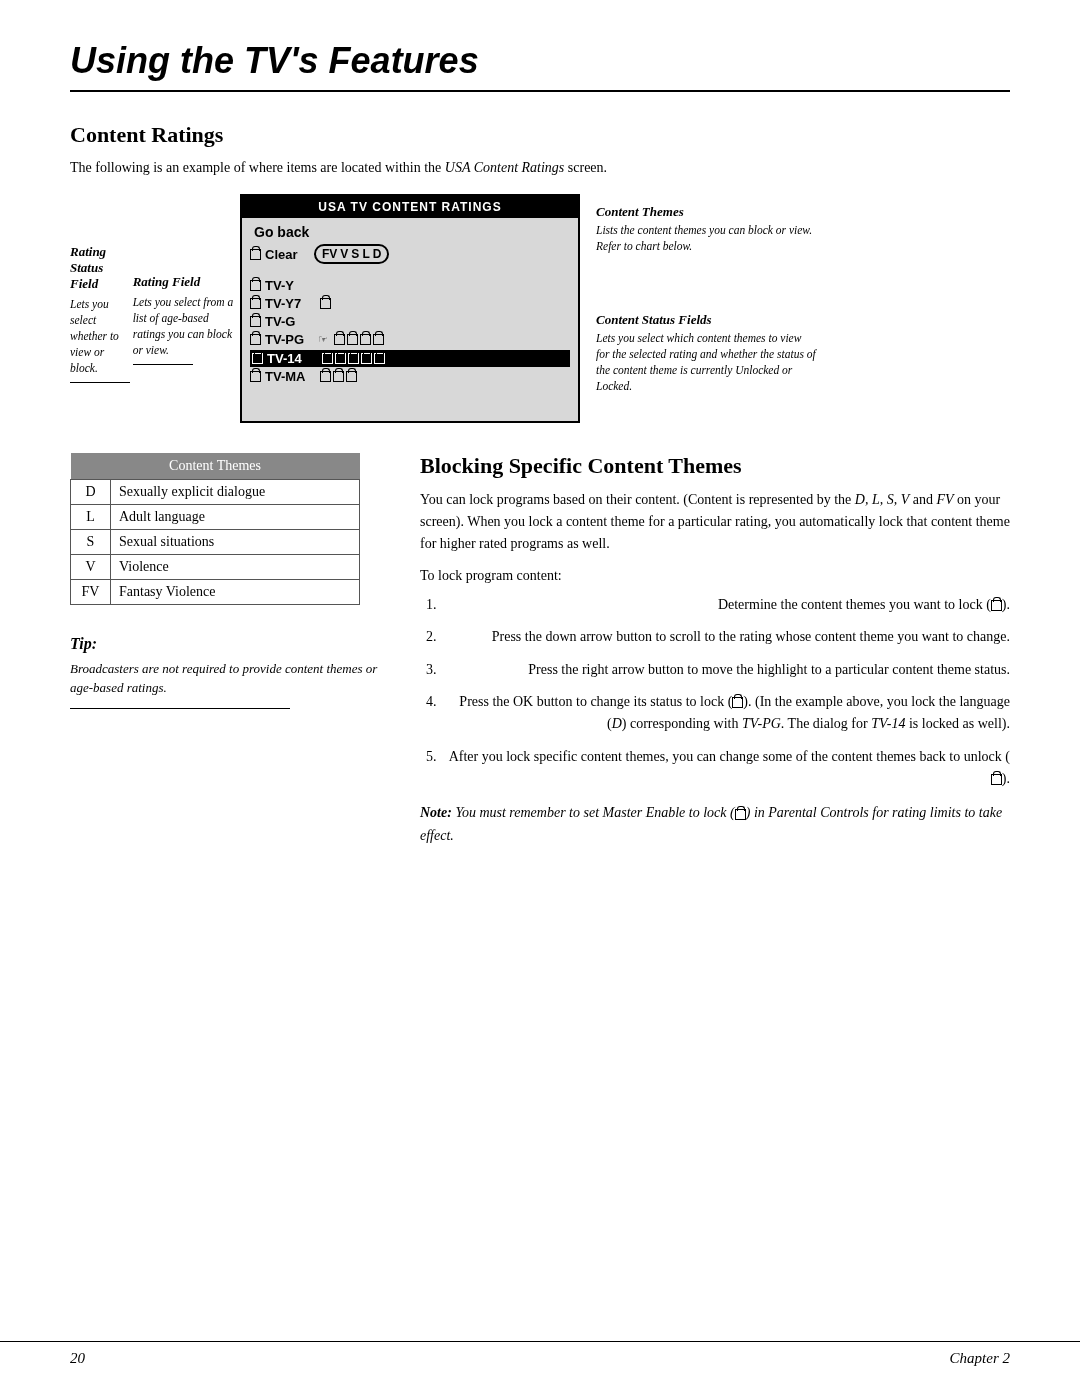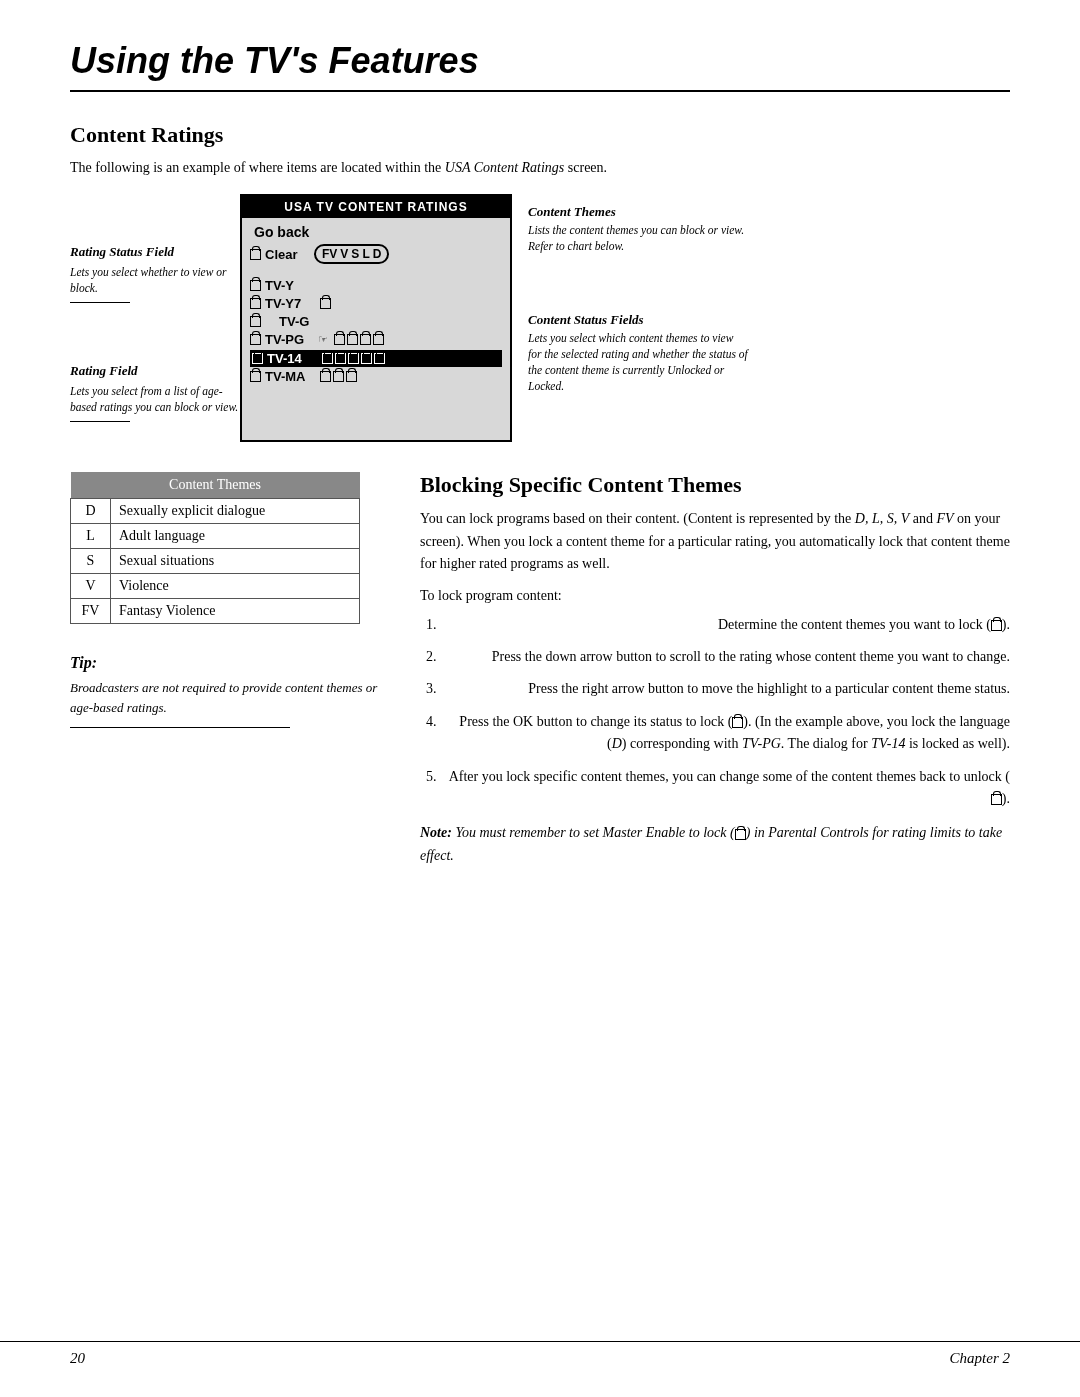--- a/index.html
+++ b/index.html
@@ -52,21 +52,21 @@
     
     .diagram-area {
       display: flex;
       gap: 0;
       position: relative;
       margin-bottom: 30px;
     }
 
     .diagram-left-labels {
       display: flex;
-      flex-direction: column;
+      flex-direction: row;
       justify-content: space-between;
       padding-top: 40px;
       width: 170px;
       flex-shrink: 0;
     }
 
     .label-block {
       margin-bottom: 20px;
     }
 
@@ -86,21 +86,21 @@
     .arrow-line {
       border-top: 1px solid #000;
       width: 60px;
       margin-top: 6px;
     }
 
     
     .tv-screen {
       border: 2px solid #000;
       background: #d8d8d8;
-      width: 272px;
+      width: 340px;
       flex-shrink: 0;
       font-family: Arial, Helvetica, sans-serif;
       font-size: 13px;
     }
 
     .tv-screen-header {
       background: #000;
       color: #fff;
       text-align: center;
       font-size: 12px;
@@ -423,21 +423,21 @@
               <span style="margin-left:2px;">TV-Y7</span>
             </div>
             <div class="tv-icons">
               <span class="lock-icon-small"></span>
             </div>
           </div>
 
           <div class="tv-row">
             <div class="tv-label">
               <span class="lock-icon-small"></span>
-              <span style="margin-left:16px;">TV-G</span>
+              <span style="margin-left:2px;">TV-G</span>
             </div>
           </div>
 
           <div class="tv-row">
             <div class="tv-label">
               <span class="lock-icon-small"></span>
               <span style="margin-left:2px;">TV-PG</span>
             </div>
             <span style="margin-left:4px; font-size:11px;">☞</span>
             <div class="tv-icons">

